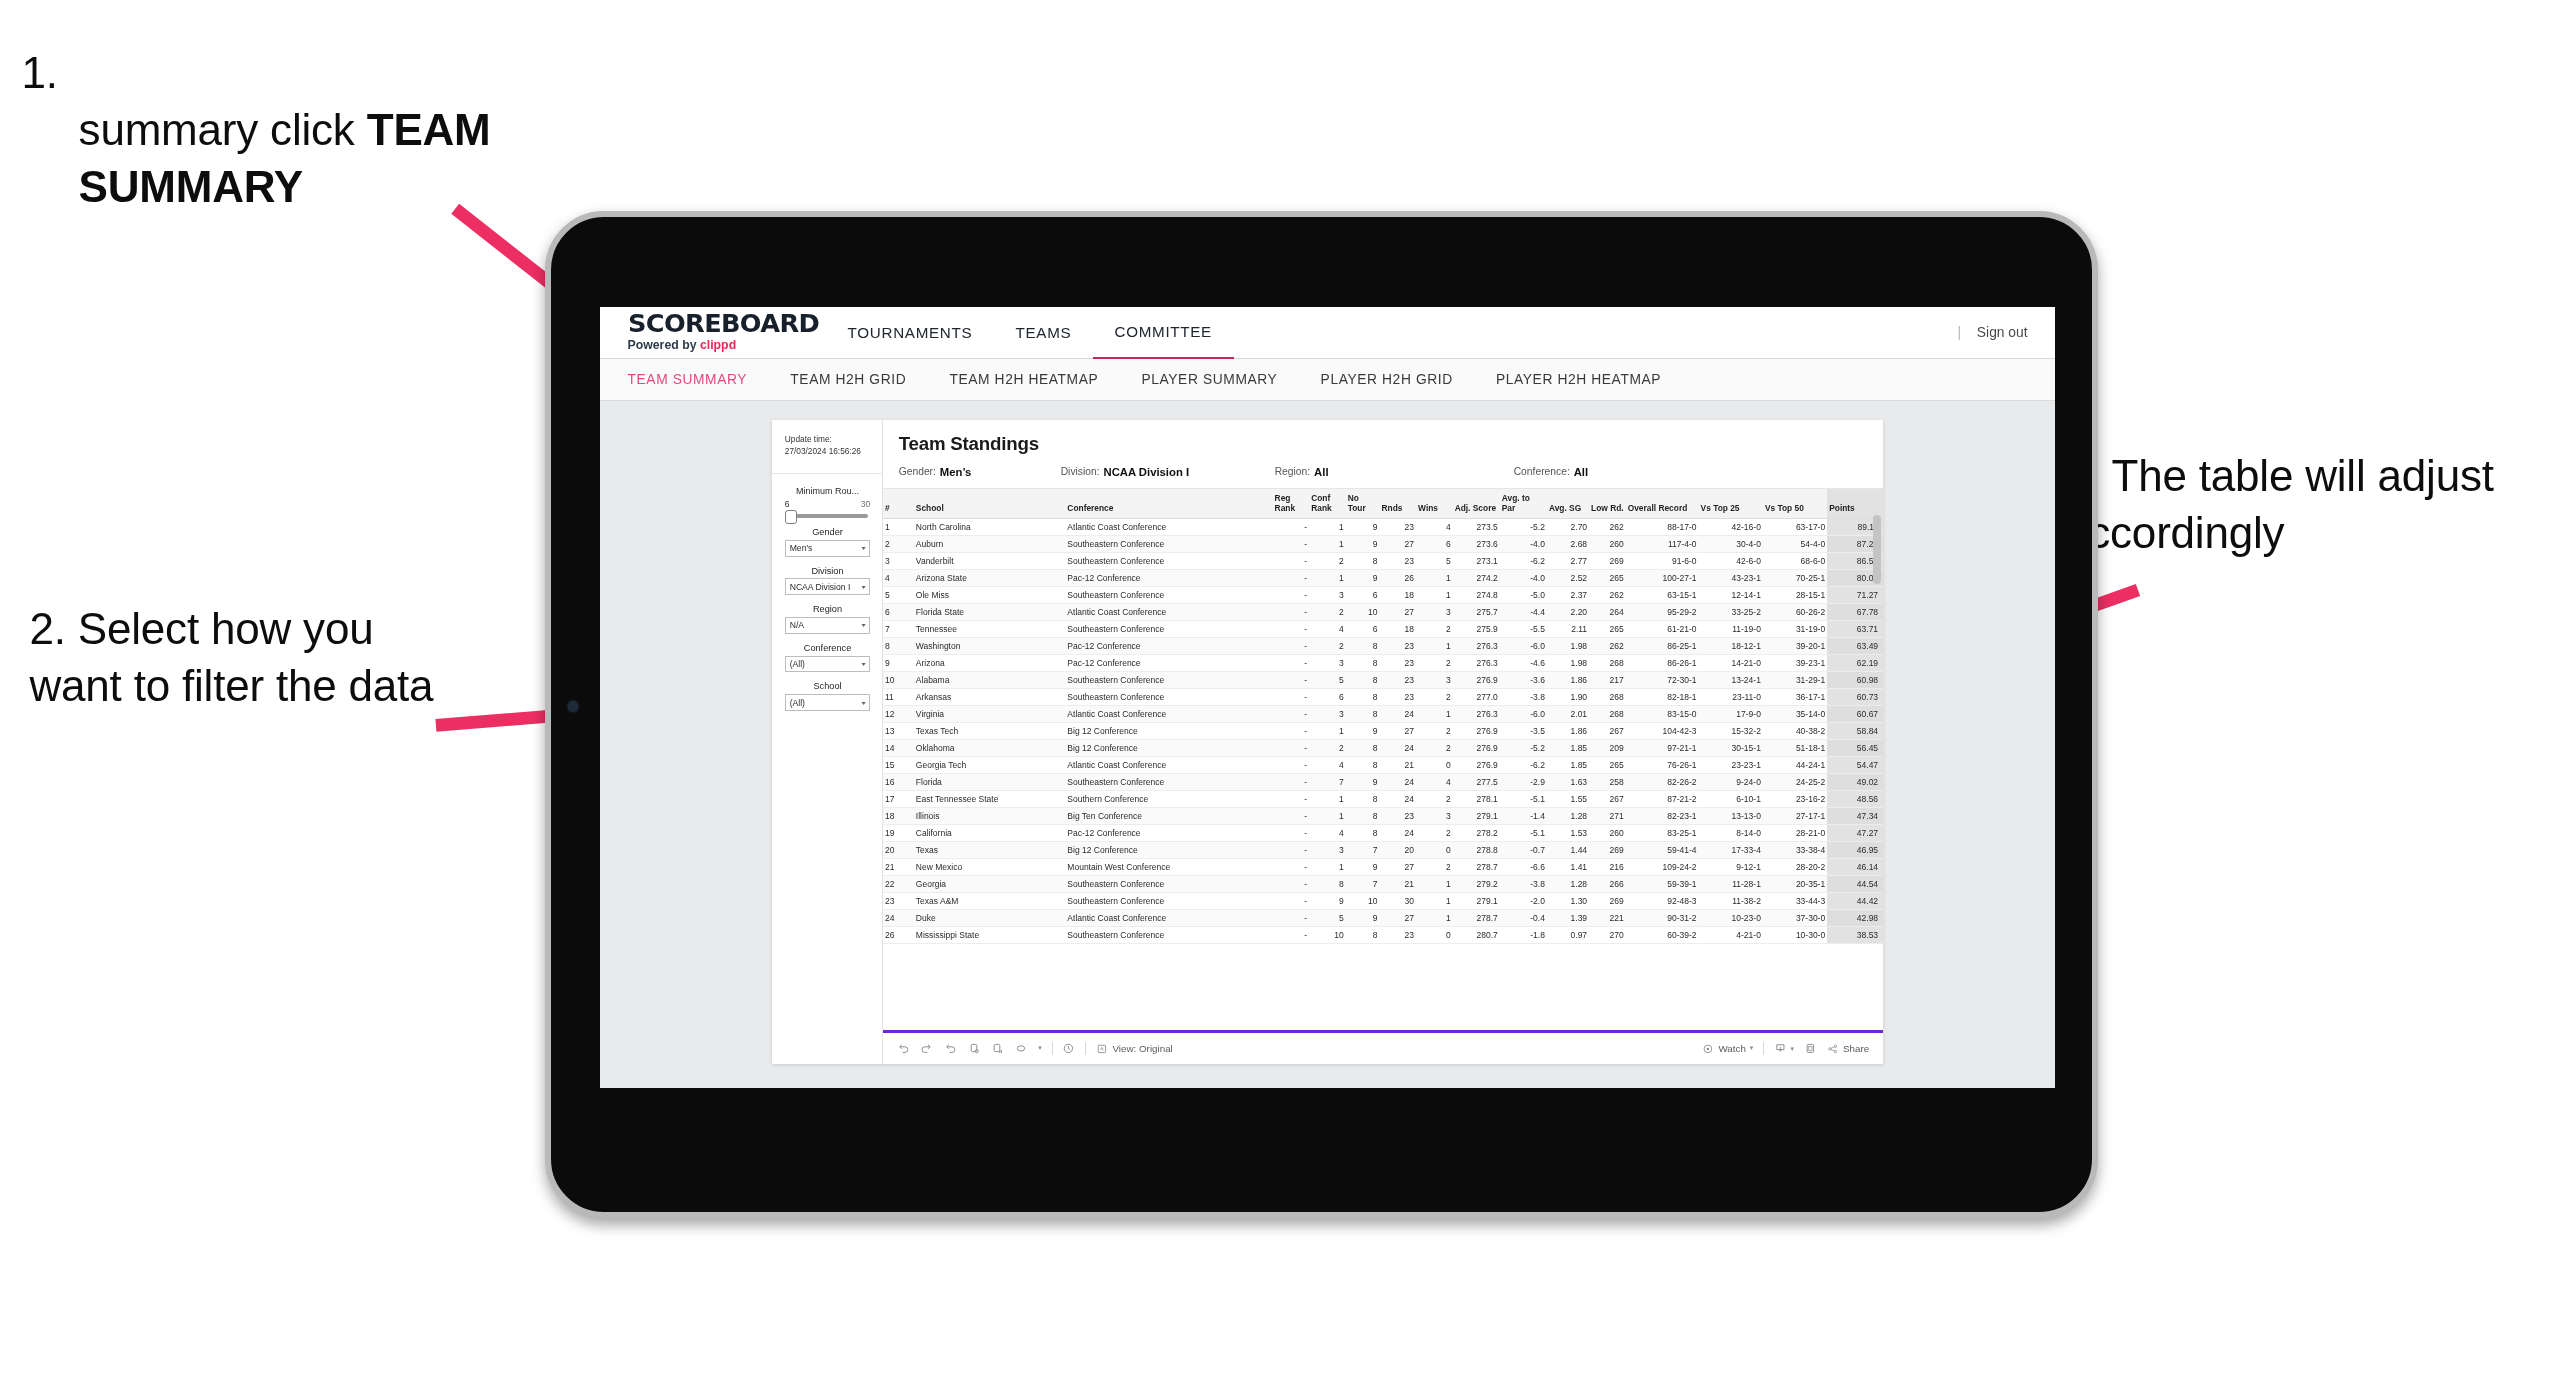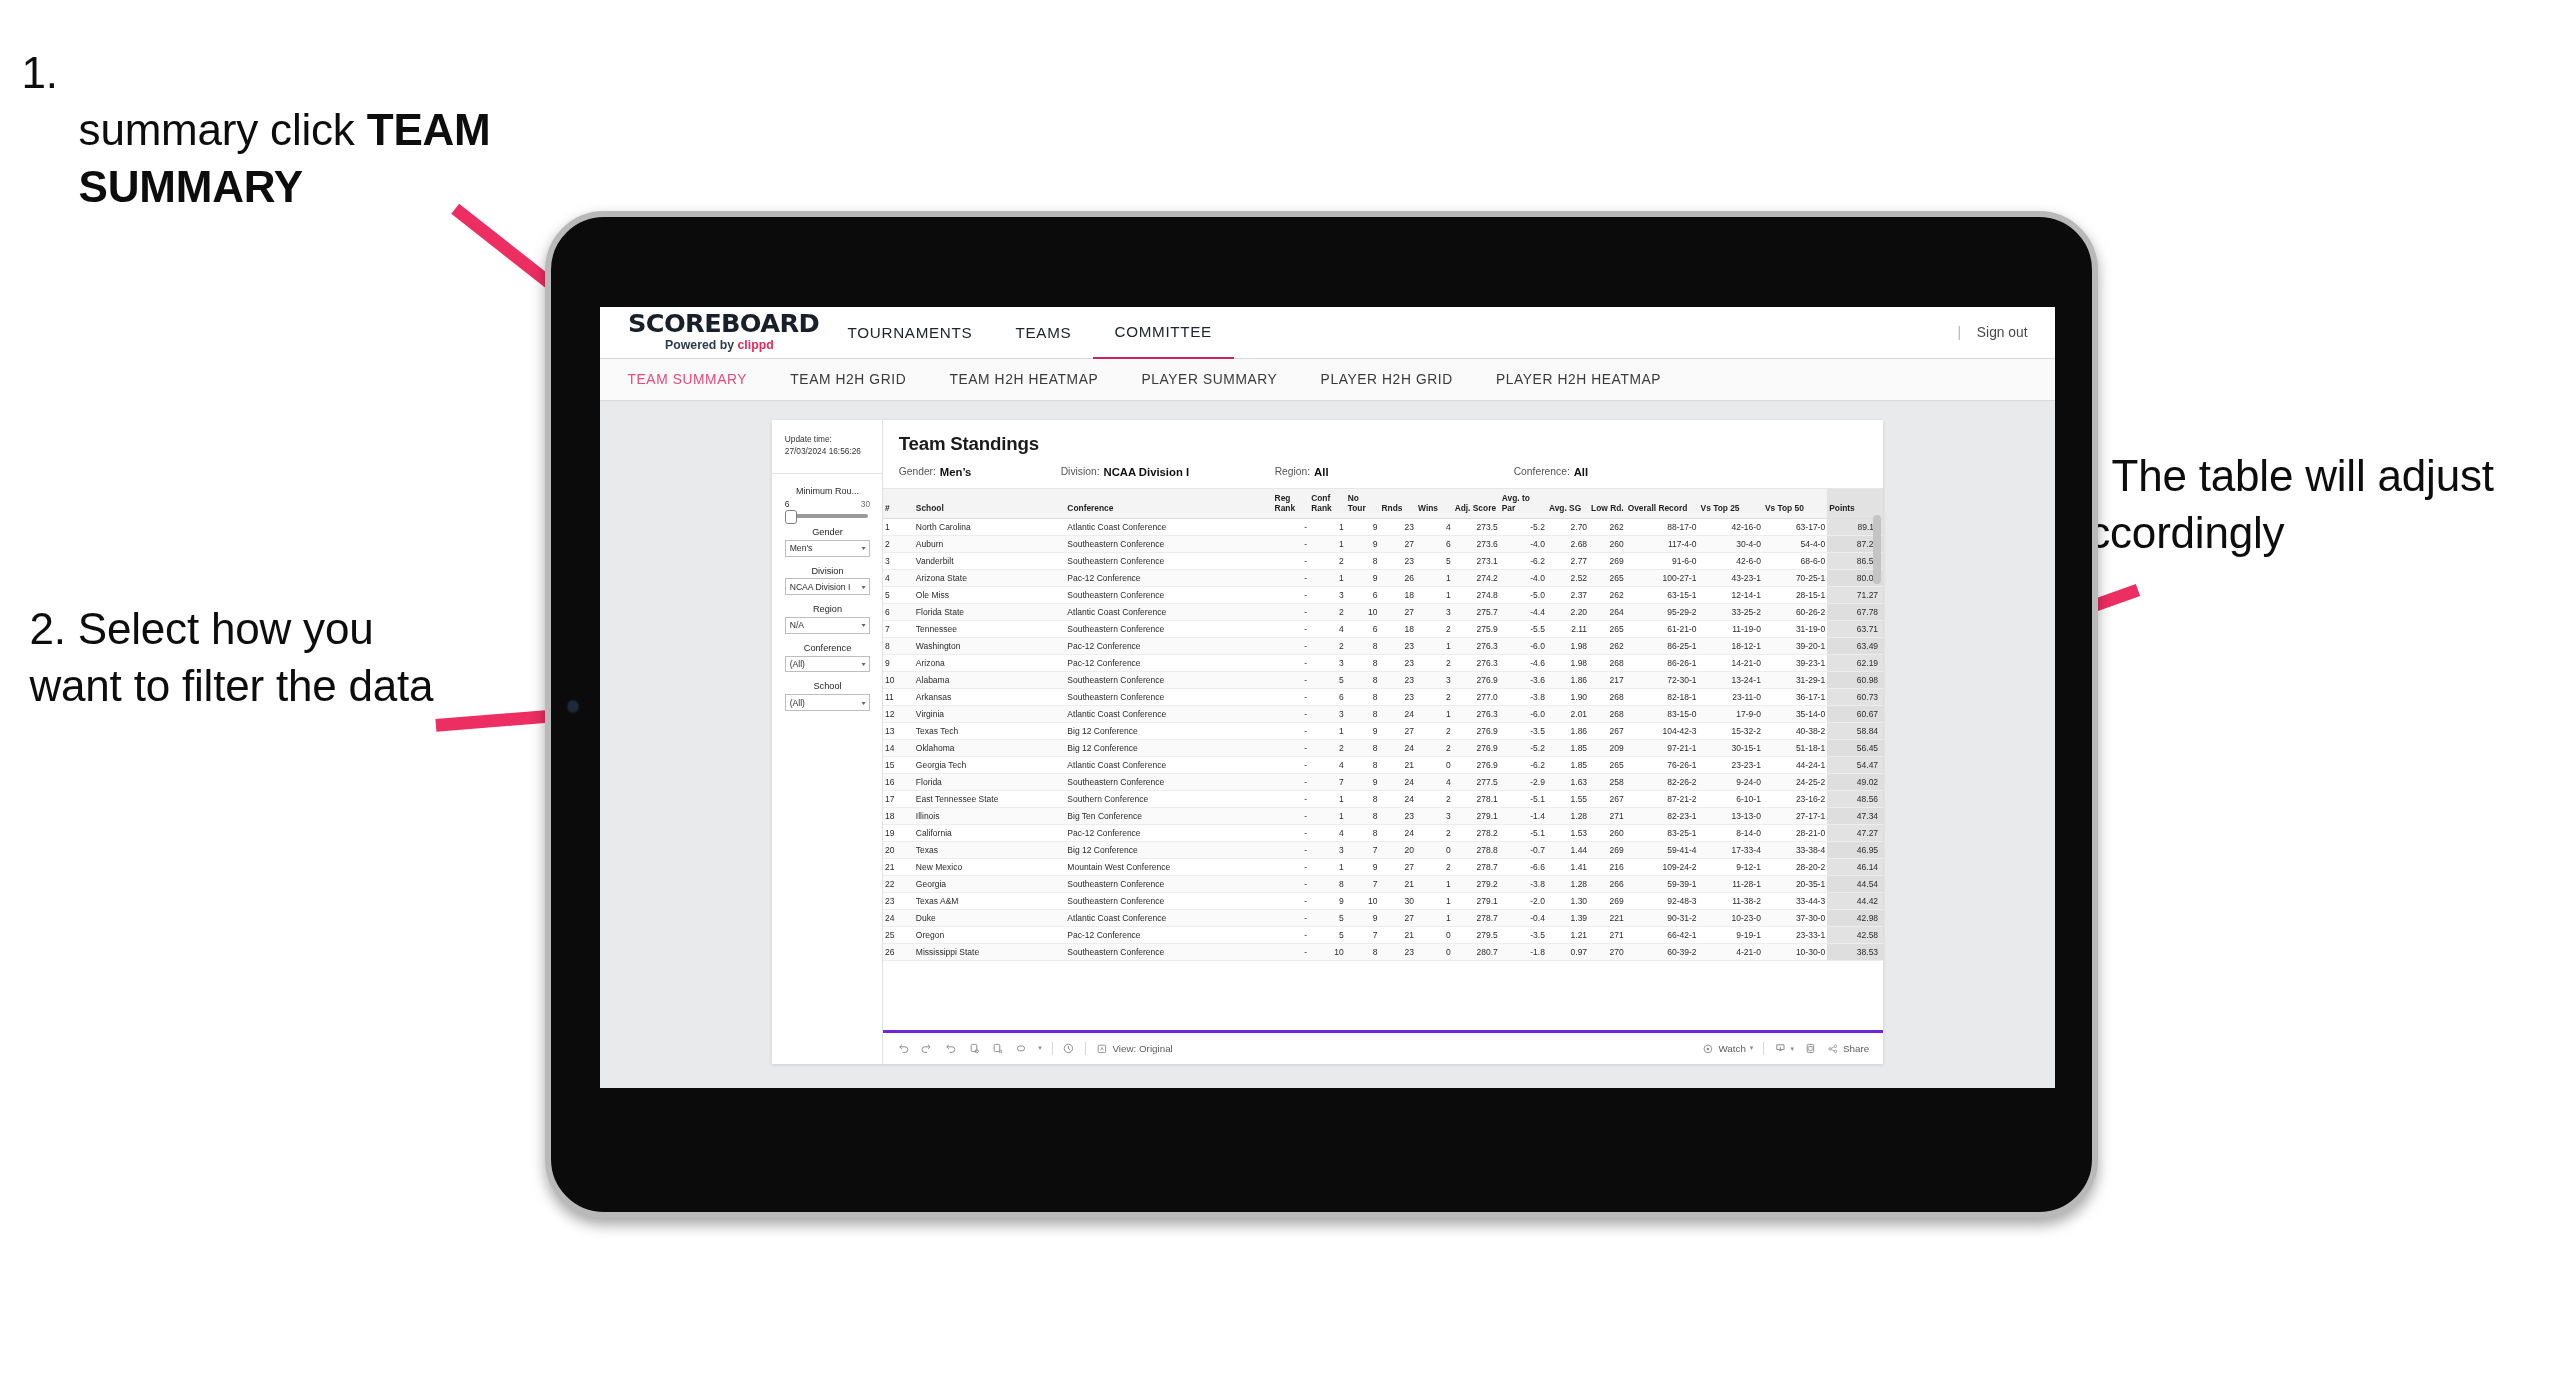--- a/index.html
+++ b/index.html
@@ -34,21 +34,21 @@
   #screen{
     position:absolute;left:49px;top:90px;width:1455px;height:781px;
     background:#e9eaec;overflow:hidden;
   }
 
   
   #appbar{height:51px;background:#fff;position:relative;border-bottom:1px solid #d8d8d8;}
   #brand{position:absolute;left:27.5px;top:4.9px;}
   #brand .logo{font-size:24.6px;font-weight:800;letter-spacing:-0.6px;color:#17202b;
       font-family:"DejaVu Sans",sans-serif;line-height:1;transform:scaleX(1.04);transform-origin:left;}
-  #brand .tagline{font-size:12.3px;color:#2d3b4a;margin-top:2px;font-weight:600;text-align:center;}
+  #brand .tagline{font-size:12.3px;color:#2d3b4a;margin-top:2px;font-weight:600;}
   #brand .tagline .pink{color:#e8275c;}
   .topnav{position:absolute;left:226px;top:0;display:flex;height:51px;align-items:center;}
   .topnav .item{font-size:15.2px;color:#20262e;letter-spacing:0.7px;padding:0 21.6px;height:51px;
       display:flex;align-items:center;cursor:pointer;}
   .topnav .item.active{border-bottom:2.9px solid #c2265a;}
   #signout{position:absolute;right:27.5px;top:0;height:51px;display:flex;align-items:center;
       font-size:13.8px;color:#4a4a4a;gap:15.7px;}
   #signout .divider{color:#b5b5b5;}
 
   #subnav{height:41px;background:#fafafa;border-bottom:1px solid #dcdcdc;display:flex;align-items:center;
@@ -740,38 +740,20 @@
                     <td class="c-num">278.7</td>
                     <td class="c-num">-0.4</td>
                     <td class="c-num">1.39</td>
                     <td class="c-num">221</td>
                     <td class="c-num">90-31-2</td>
                     <td class="c-num">10-23-0</td>
                     <td class="c-num">37-30-0</td>
                     <td class="c-pts">42.98</td>
                   </tr>
                   <tr>
-                    <td>25</td>
-                    <td>Oregon</td>
-                    <td>Pac-12 Conference</td>
-                    <td class="c-num">-</td>
-                    <td class="c-num">5</td>
-                    <td class="c-num">7</td>
-                    <td class="c-num">21</td>
-                    <td class="c-num">0</td>
-                    <td class="c-num">279.5</td>
-                    <td class="c-num">-3.5</td>
-                    <td class="c-num">1.21</td>
-                    <td class="c-num">271</td>
-                    <td class="c-num">66-42-1</td>
-                    <td class="c-num">9-19-1</td>
-                    <td class="c-num">23-33-1</td>
-                    <td class="c-pts">42.58</td>
-                  </tr>
-                  <tr>
                     <td>26</td>
                     <td>Mississippi State</td>
                     <td>Southeastern Conference</td>
                     <td class="c-num">-</td>
                     <td class="c-num">10</td>
                     <td class="c-num">8</td>
                     <td class="c-num">23</td>
                     <td class="c-num">0</td>
                     <td class="c-num">280.7</td>
                     <td class="c-num">-1.8</td>

